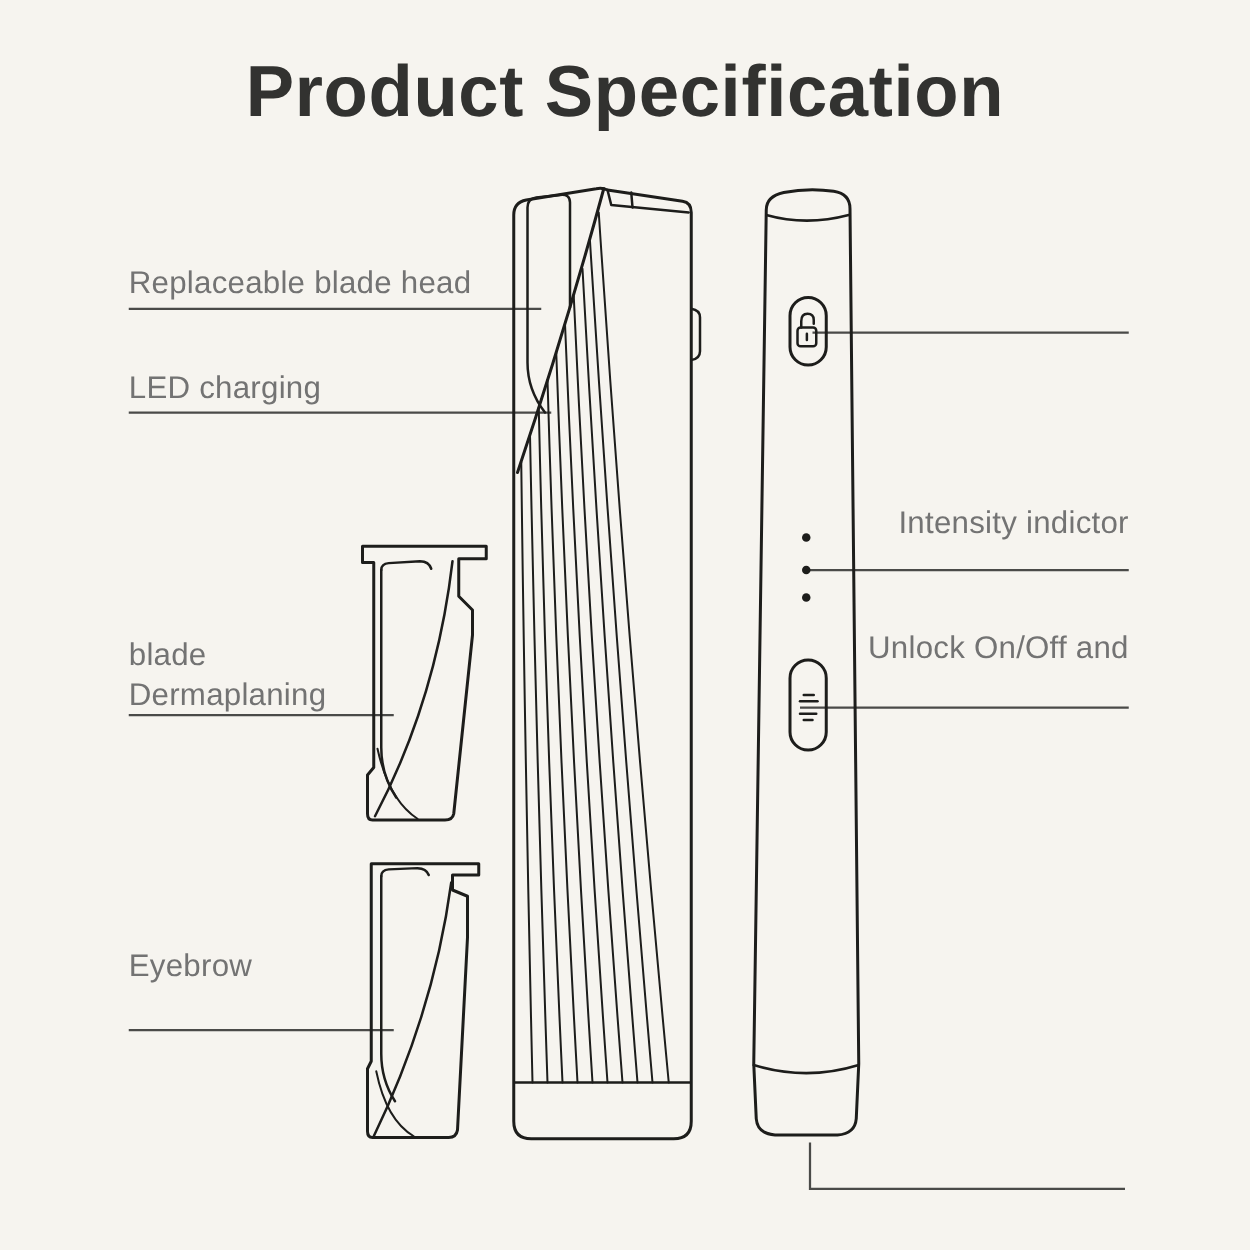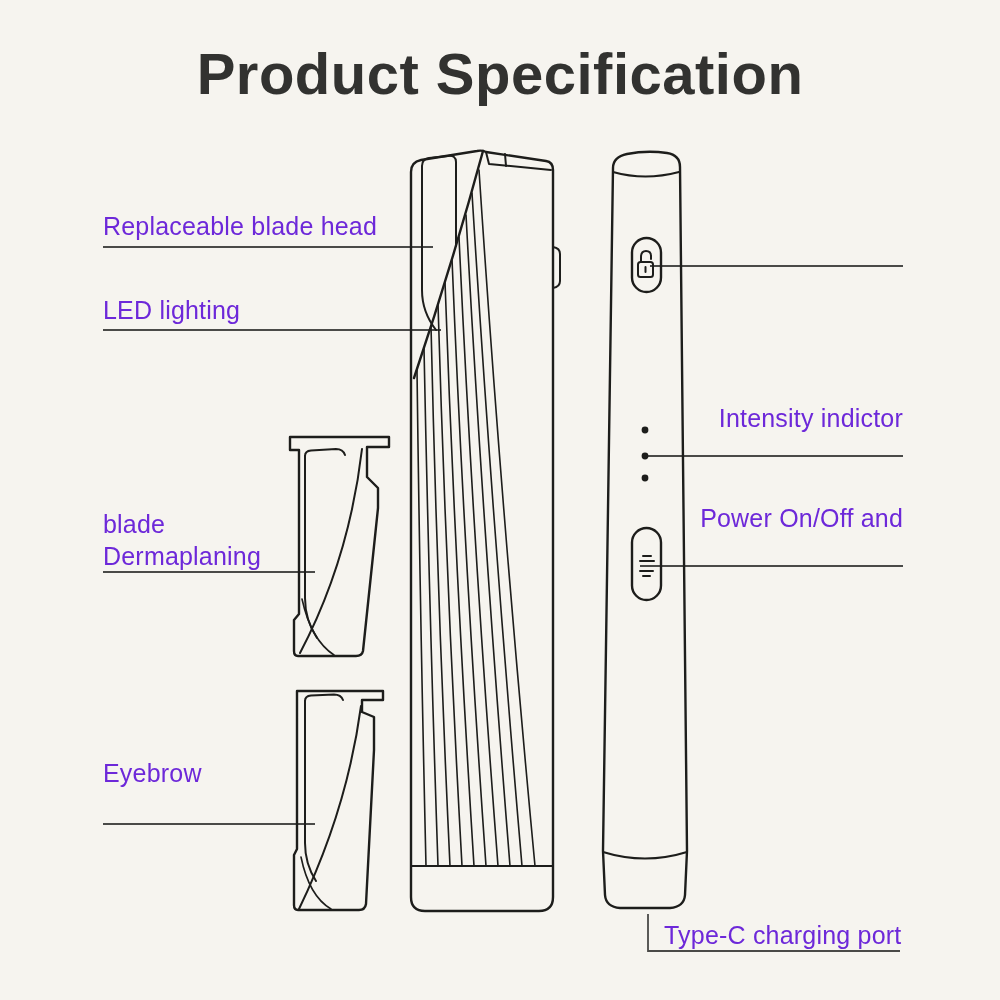--- a/index.html
+++ b/index.html
@@ -19,21 +19,21 @@
   }
   svg.diagram{position:absolute;top:0;left:0;width:1000px;height:1000px;}
   .ink{stroke:#1d1d1b;fill:none;stroke-width:2.4;stroke-linecap:round;stroke-linejoin:round;}
   .thin{stroke-width:1.6;}
   .mid{stroke-width:2;}
   .leader{stroke:#4a4a48;stroke-width:1.8;fill:none;stroke-linecap:butt;}
   .dot{fill:#1d1d1b;stroke:none;}
   .label{
     position:absolute;
     font-size:25px;line-height:32px;letter-spacing:0.2px;
-    color:#6d28d9;white-space:nowrap;
+    color:#737373;white-space:nowrap;
   }
   .label span{display:block;}
   .left-label{left:103px;}
   .right-label{right:97px;text-align:right;}
 </style>
 </head>
 <body>
 
 <div class="canvas">
 
@@ -115,33 +115,30 @@
       <path class="ink mid" d="M305,701 L305,843 Q305,864 316,881"></path>
       <path class="ink mid" d="M361,706 Q347,810 299,909"></path>
       <path class="ink thin" d="M301,857 Q309,896 331,909"></path>
     </g>
   </svg>
 
   <div class="label left-label" style="top:210px">
     <span>Replaceable blade head</span>
   </div>
   <div class="label left-label" style="top:294px">
-    <span>LED lighting</span>
+    <span>LED charging</span>
   </div>
   <div class="label left-label" style="top:508px">
     <span>blade</span>
     <span>Dermaplaning</span>
   </div>
   <div class="label left-label" style="top:757px">
     <span>Eyebrow</span>
   </div>
 
   <div class="label right-label" style="top:402px">
     <span>Intensity indictor</span>
   </div>
   <div class="label right-label" style="top:502px">
-    <span>Power On/Off and</span>
-  </div>
-  <div class="label" style="top:919px;left:664px">
-    <span>Type-C charging port</span>
+    <span>Unlock On/Off and</span>
   </div>
 
 </div>
 
 </body></html>

